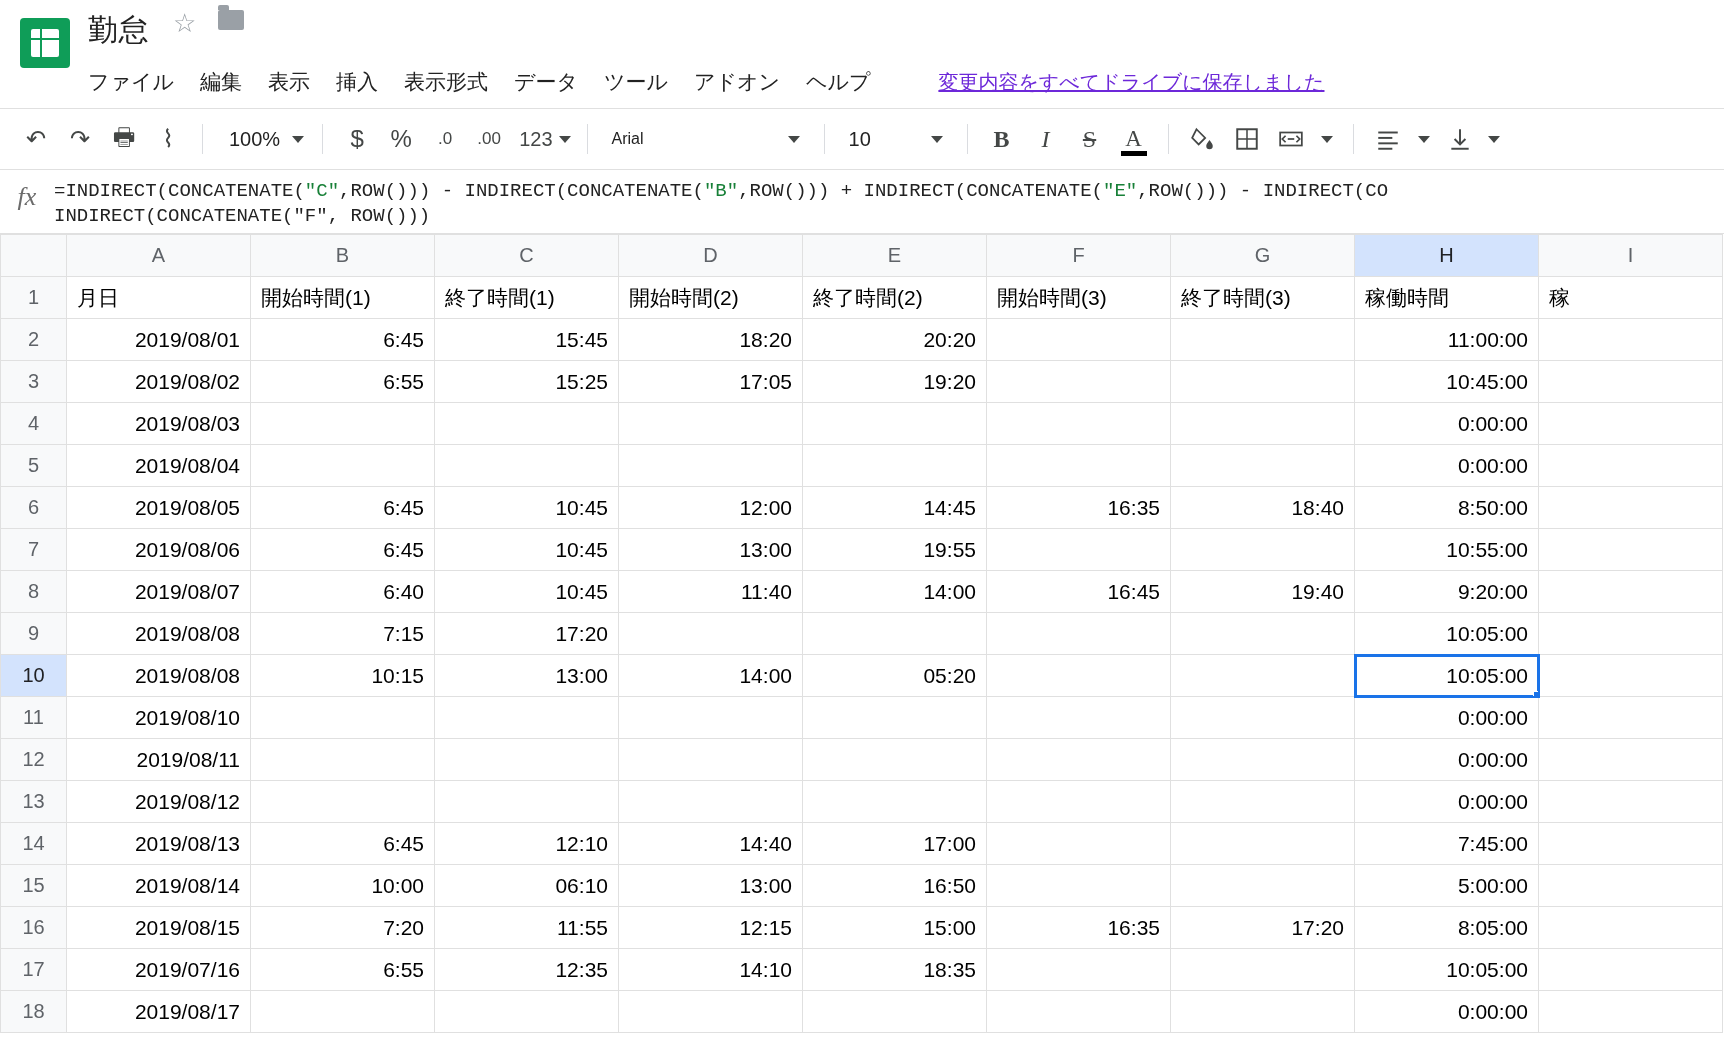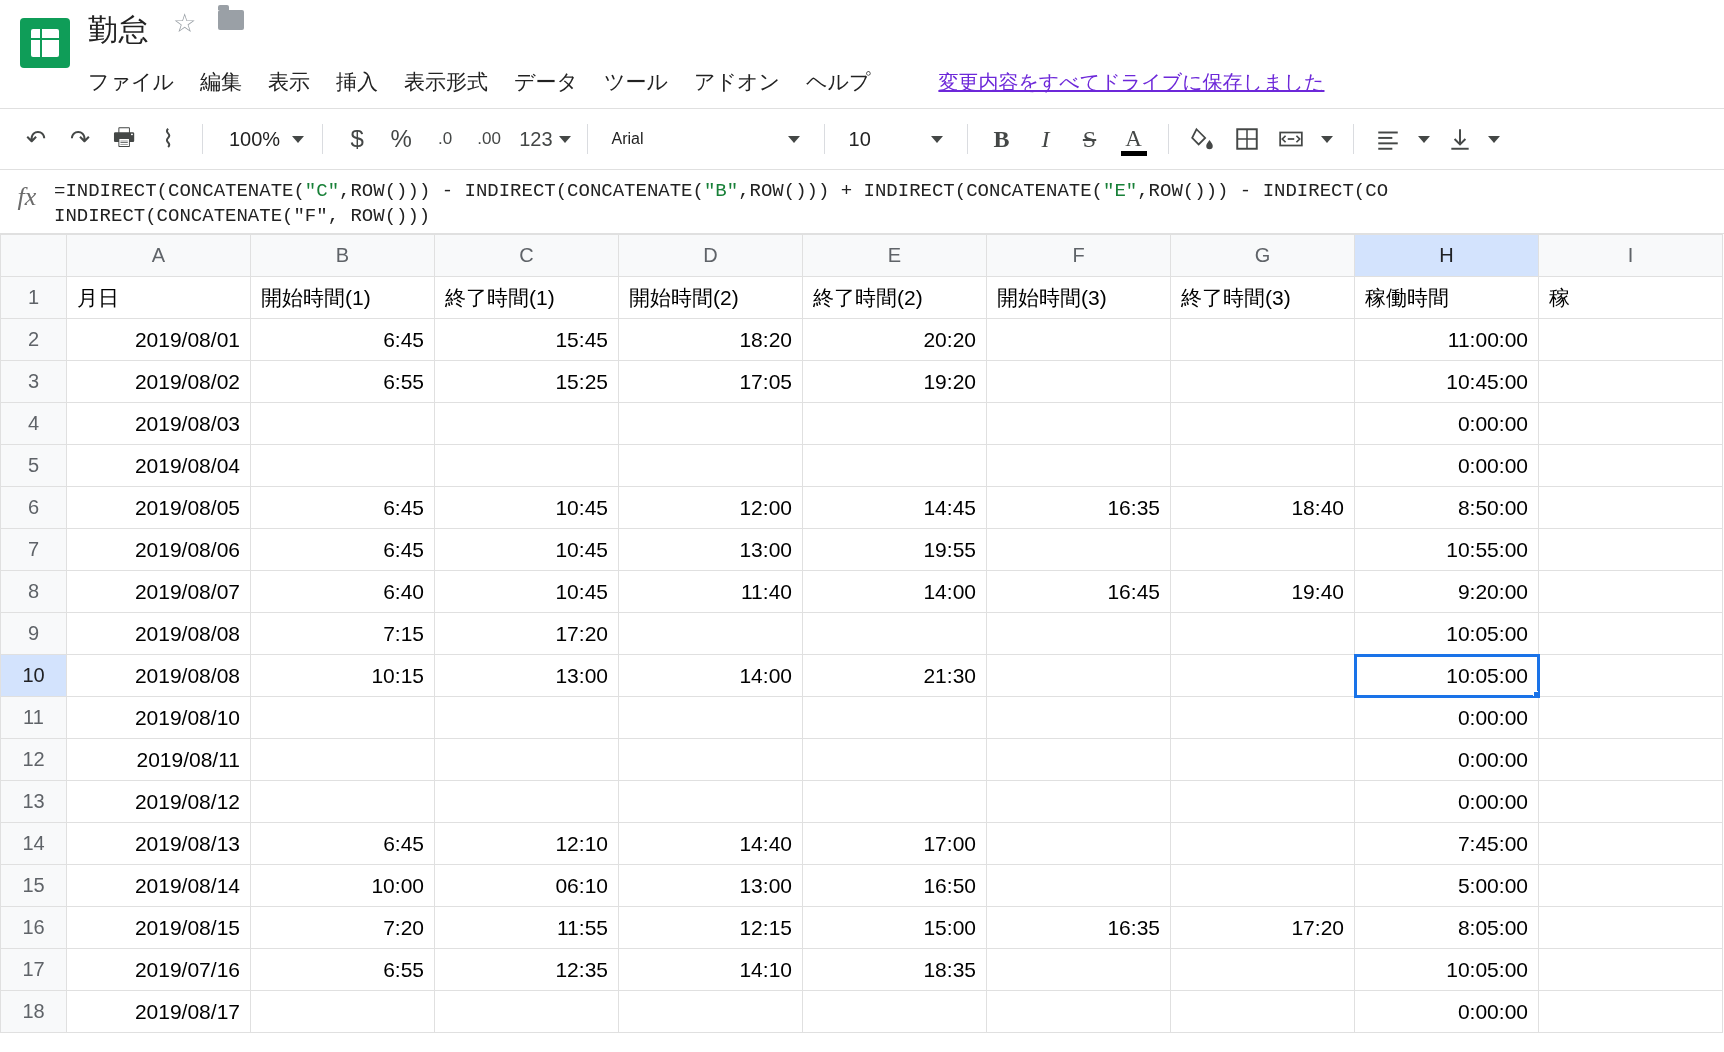--- a/index.html
+++ b/index.html
@@ -514,21 +514,21 @@
         <td class="num"></td>
         <td class="num">10:05:00</td>
         <td class="num"></td>
       </tr>
       <tr>
         <td class="row-head active">10</td>
         <td class="num">2019/08/08</td>
         <td class="num">10:15</td>
         <td class="num">13:00</td>
         <td class="num">14:00</td>
-        <td class="num">21:30</td>
+        <td class="num">05:20</td>
         <td class="num"></td>
         <td class="num"></td>
         <td class="num selected"><span>10:05:00</span><span class="sel-handle"></span></td>
         <td class="num"></td>
       </tr>
       <tr>
         <td class="row-head">11</td>
         <td class="num">2019/08/10</td>
         <td class="num"></td>
         <td class="num"></td>

